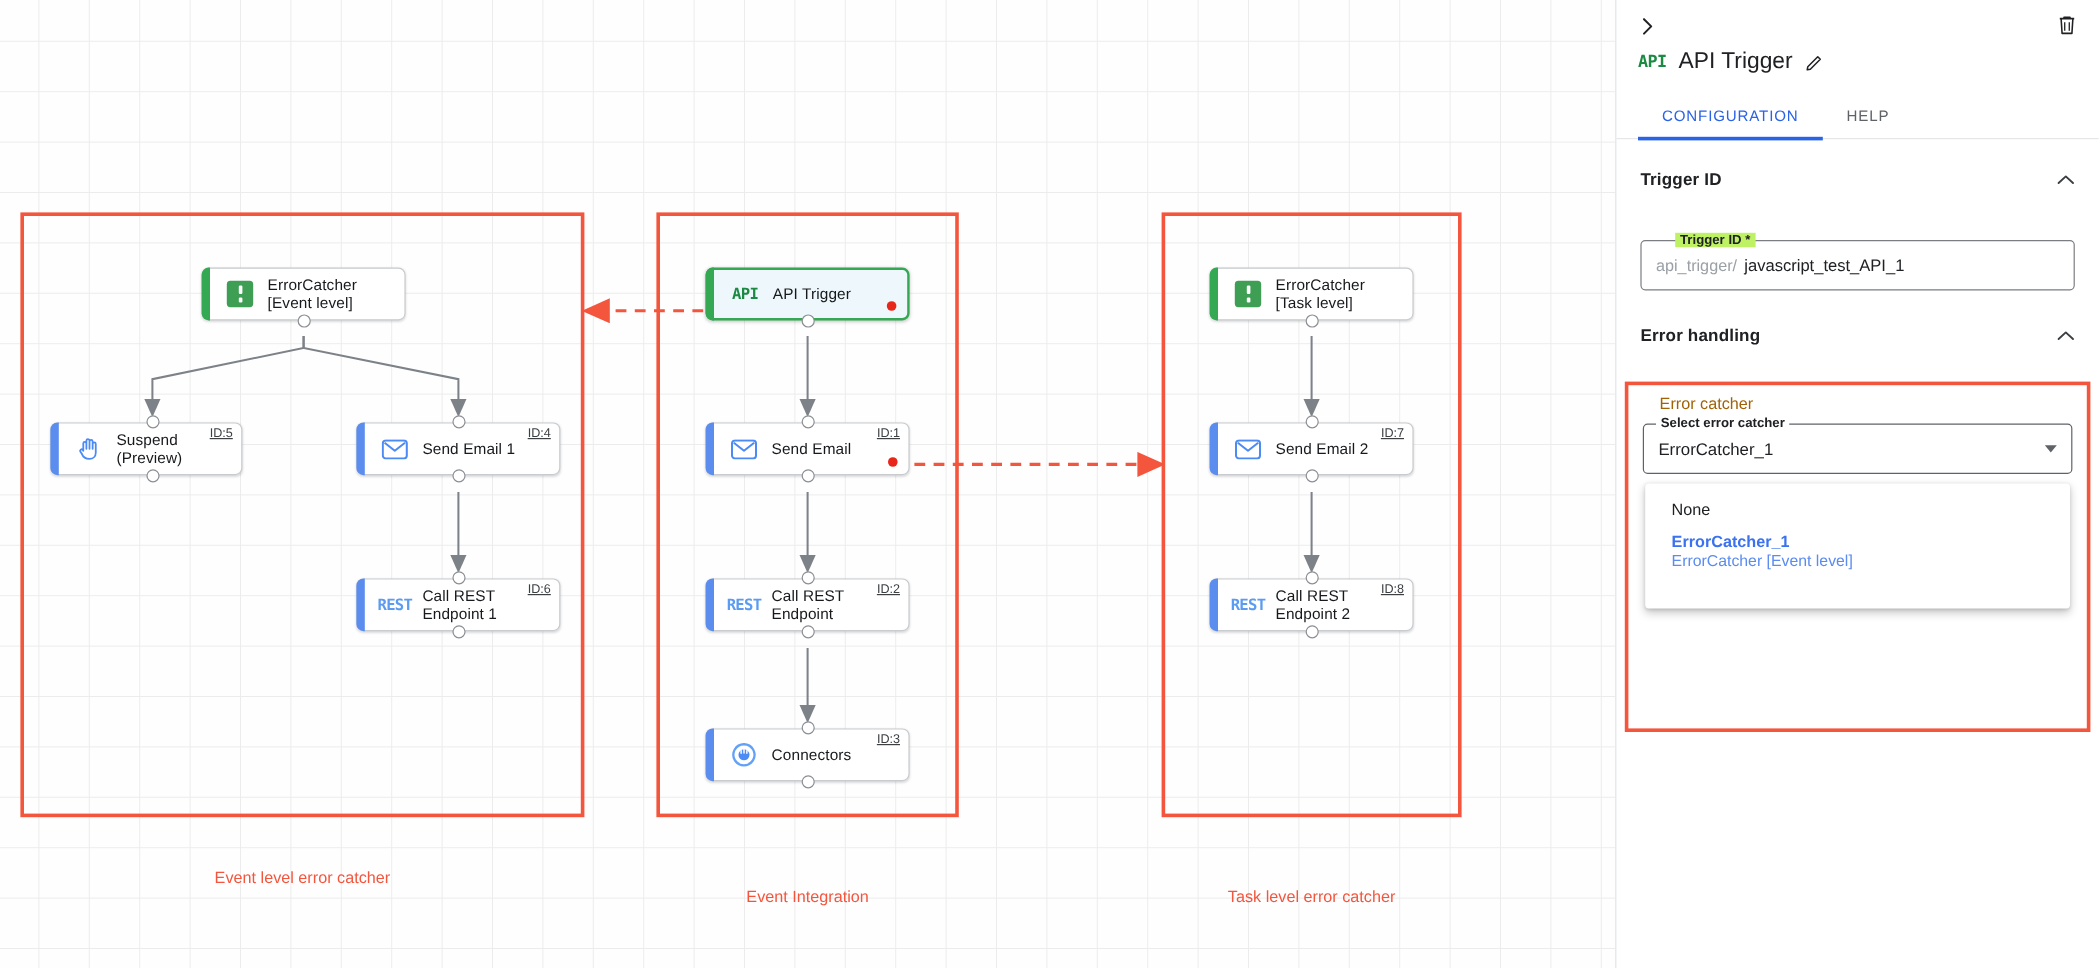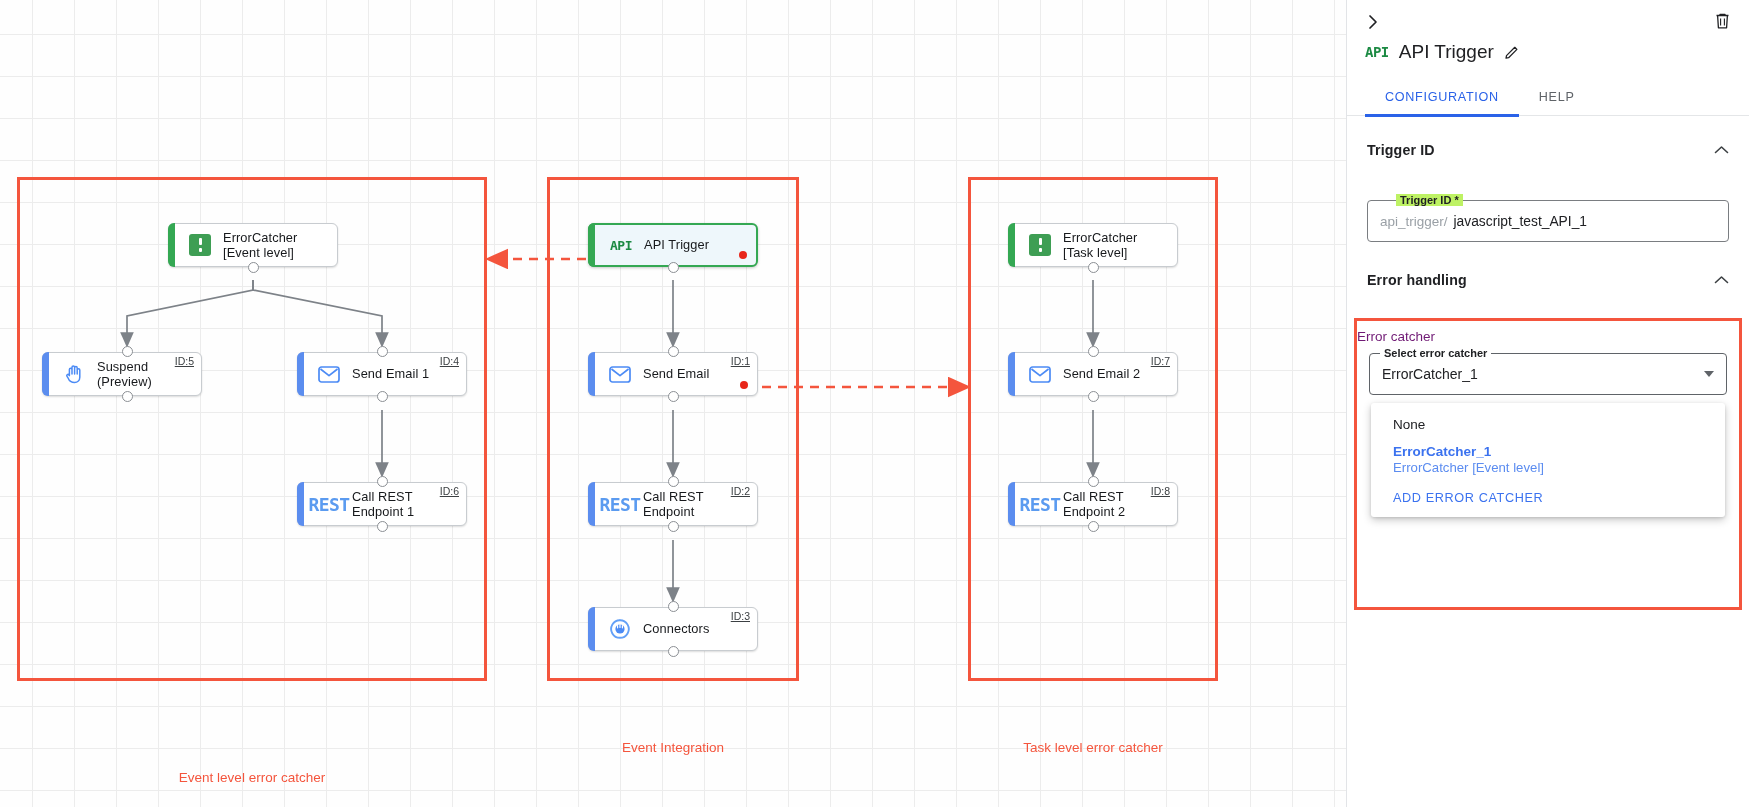--- a/index.html
+++ b/index.html
@@ -108,21 +108,21 @@
     position: relative;
   }
   .ec-ico::before, .ec-ico::after {
     content: ""; position: absolute; left: 9.5px;
     width: 3.5px; background: #fff; border-radius: 1px;
   }
   .ec-ico::before { top: 4px; height: 7px; }
   .ec-ico::after { top: 14px; height: 3.5px; }
 
   .api-ico { color: #1c8a43; font-family: "DejaVu Sans Mono", monospace; font-size: 13px; font-weight: 700; letter-spacing: -0.5px;}
-  .rest-ico { color: #5b9bf0; font-family: "DejaVu Sans Mono", monospace; font-size: 18px; font-weight: 700; letter-spacing: -0.6px;}
+  .rest-ico { color: #5b9bf0; font-family: "DejaVu Sans Mono", monospace; font-size: 13px; font-weight: 700; letter-spacing: -0.6px;}
 
   
   .port {
     position: absolute;
     width: 11px; height: 11px;
     border: 1.6px solid #8b8f94;
     border-radius: 50%;
     background: #ffffff;
   }
 
@@ -218,22 +218,22 @@
   }
   .field-prefix { color: #9aa0a6; font-size: 13.5px; margin-right: 6px; }
   .field-value { color: #202124; font-size: 13.8px; }
 
   .err-box {
     position: absolute;
     border: 3px solid #f4553d;
     background: #ffffff;
   }
   .err-title {
-    position: absolute; left: 0; top: 8px;
-    font-size: 13.5px; color: #701a75;
+    position: absolute; left: 26px; top: 8px;
+    font-size: 13.5px; color: #a16207;
   }
   .select-field {
     position: absolute;
     left: 12px; right: 12px; top: 32px;
     height: 42px;
     border: 1px solid #5f6368;
     border-radius: 4px;
     display: flex; align-items: center;
     padding: 0 12px;
     cursor: pointer;
@@ -252,21 +252,21 @@
     border-top: 6px solid #5f6368;
   }
 
   .dropdown {
     position: absolute;
     left: 14px; right: 14px;
     top: 82px;
     background: #ffffff;
     box-shadow: 0 3px 8px rgba(0,0,0,0.22), 0 1px 3px rgba(0,0,0,0.12);
     border-radius: 3px;
-    padding: 8px 0 10px 0;
+    padding: 8px 0 26px 0;
   }
   .dd-item {
     padding: 6px 22px;
     cursor: pointer;
   }
   .dd-main { font-size: 13.5px; color: #202124; }
   .dd-main.bold { font-weight: bold; }
   .dd-sub { font-size: 13.2px; color: #3c4043; margin-top: 1px; }
   .dd-item.sel .dd-main { color: #3b72ef; font-weight: bold; }
   .dd-item.sel .dd-sub { color: #5b8cf0; }
@@ -307,21 +307,21 @@
 
       <path d="M1093,280 L1093,340" stroke="#7d8288" stroke-width="1.7" fill="none" marker-end="url(#arr)"></path>
       <path d="M1093,410 L1093,470" stroke="#7d8288" stroke-width="1.7" fill="none" marker-end="url(#arr)"></path>
 
       <path d="M586,259 L490,259" stroke="#f4553d" stroke-width="2.6" fill="none" stroke-dasharray="9,7" marker-end="url(#arrR)"></path>
       <path d="M762,387 L966,387" stroke="#f4553d" stroke-width="2.6" fill="none" stroke-dasharray="9,7" marker-end="url(#arrR)"></path>
     </svg>
 
     <div id="groups-host">
         <div class="group-box" style="left: 17px; top: 177px; width: 470px; height: 504px;"></div>
-        <div class="group-label" style="left: 102px; top: 770px; width: 300px;">Event level error catcher</div>
+        <div class="group-label" style="left: 102px; top: 724px; width: 300px;">Event level error catcher</div>
         <div class="group-box" style="left: 547px; top: 177px; width: 252px; height: 504px;"></div>
         <div class="group-label" style="left: 523px; top: 740px; width: 300px;">Event Integration</div>
         <div class="group-box" style="left: 968px; top: 177px; width: 250px; height: 504px;"></div>
         <div class="group-label" style="left: 943px; top: 740px; width: 300px;">Task level error catcher</div>
       </div>
 
     <div id="nodes-host">
         <div class="node green" style="left: 168px; top: 223px; width: 170px; height: 44px;">
           <div class="stripe"></div>
           <div class="ico">
@@ -519,18 +519,17 @@
       </div>
 
       <div class="dropdown">
         <div class="dd-item">
           <div class="dd-main">None</div>
         </div>
         <div class="dd-item sel">
           <div class="dd-main bold">ErrorCatcher_1</div>
           <div class="dd-sub">ErrorCatcher [Event level]</div>
         </div>
-        <div class="dd-action">ADD ERROR CATCHER</div>
       </div>
     </div>
 
   </div>
 </div>
 
 </body></html>

